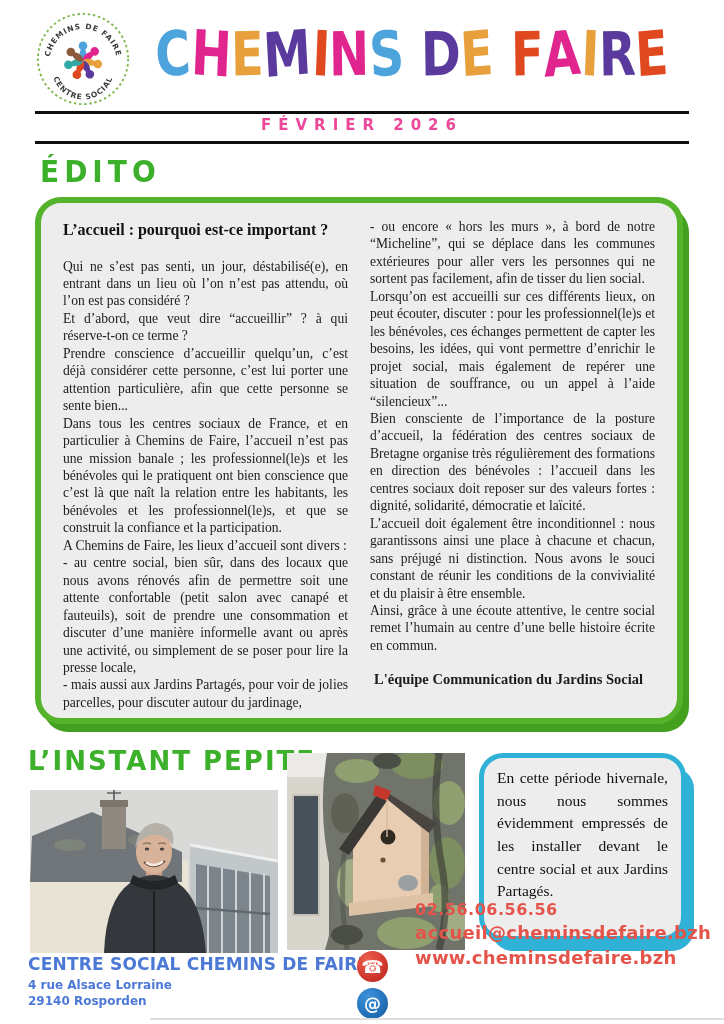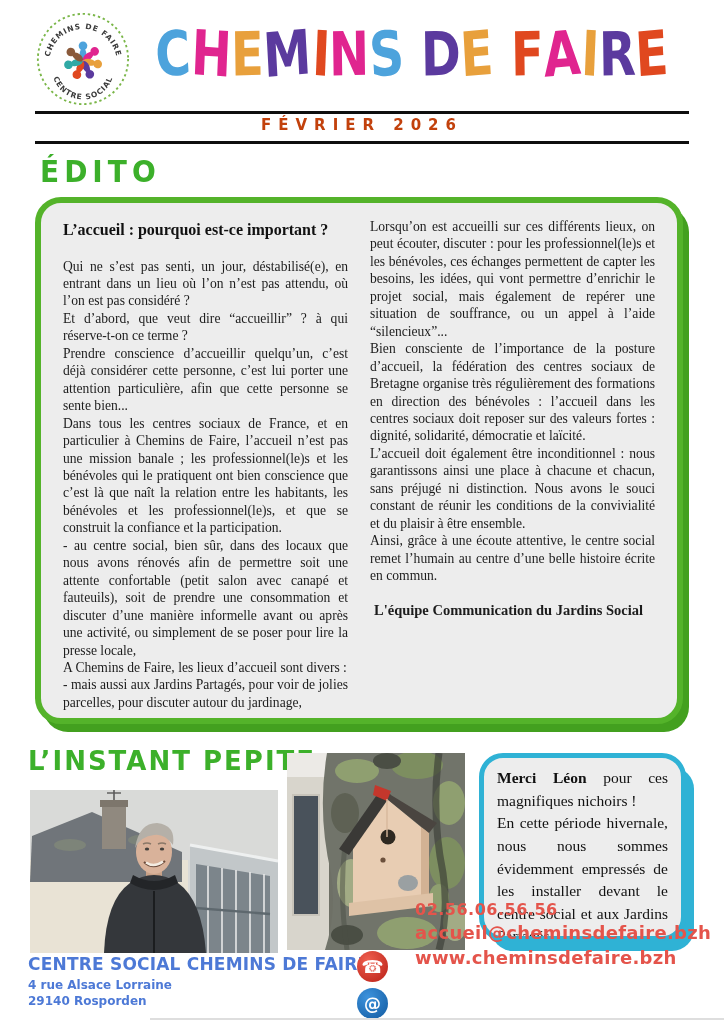--- a/index.html
+++ b/index.html
@@ -13,21 +13,21 @@
   .tl{display:inline-block;transform-origin:50% 60%;letter-spacing:0;}
   .tl.sp{width:17px;}
   .tl:nth-child(3n+1){transform:scaleY(1.28) rotate(-4deg);}
   .tl:nth-child(3n+2){transform:scaleY(1.30) rotate(3deg);}
   .tl:nth-child(3n){transform:scaleY(1.26) rotate(-1deg);}
 
   .rule{position:absolute;left:35px;width:654px;height:3px;background:#0e0e0e;}
   .rule-top{top:111px;}
   .rule-bot{top:141px;}
   .issue{position:absolute;left:0;top:116px;width:100%;text-align:center;
-         font-size:15px;font-weight:bold;letter-spacing:7px;color:#c2410c;}
+         font-size:15px;font-weight:bold;letter-spacing:7px;color:#ec4899;}
 
   
   .edito-heading{position:absolute;left:40px;top:156px;font-size:28px;font-weight:900;
                  letter-spacing:5px;color:#3cb02a;transform:scaleY(1.05);}
   .edito-box{position:absolute;left:35px;top:197px;width:648px;height:527px;box-sizing:border-box;
              border:6px solid #54b32a;border-radius:26px;background:#ededed;
              box-shadow:7px 9px 0 -1px #43a01f;
              padding:15px 22px 8px 22px;display:flex;gap:22px;}
   .col{flex:1;font-family:"Liberation Serif","DejaVu Serif",serif;font-size:13.6px;
        line-height:1.285;color:#1c1c1c;text-align:justify;overflow:hidden;}
@@ -124,25 +124,26 @@
 
   <div class="edito-heading">ÉDITO</div>
 
   <div class="edito-box">
     <div class="col">
       <h3 class="article-title">L’accueil : pourquoi est-ce important ?</h3>
       <p>Qui ne s’est pas senti, un jour, déstabilisé(e), en entrant dans un lieu où l’on n’est pas attendu, où l’on est pas considéré ?</p>
       <p>Et d’abord, que veut dire “accueillir” ? à qui réserve-t-on ce terme ?</p>
       <p>Prendre conscience d’accueillir quelqu’un, c’est déjà considérer cette personne, c’est lui porter une attention particulière, afin que cette personne se sente bien...</p>
       <p>Dans tous les centres sociaux de France, et en particulier à Chemins de Faire, l’accueil n’est pas une mission banale ; les professionnel(le)s et les bénévoles qui le pratiquent ont bien conscience que c’est là que naît la relation entre les habitants, les bénévoles et les professionnel(le)s, et que se construit la confiance et la participation.</p>
+      <p>A Chemins de Faire, les lieux d’accueil sont divers :</p>
       <p>- au centre social, bien sûr, dans des locaux que nous avons rénovés afin de permettre soit une attente confortable (petit salon avec canapé et fauteuils), soit de prendre une consommation et discuter d’une manière informelle avant ou après une activité, ou simplement de se poser pour lire la presse locale,</p>
-      <p>A Chemins de Faire, les lieux d’accueil sont divers :</p>
       <p>- mais aussi aux Jardins Partagés, pour voir de jolies parcelles, pour discuter autour du jardinage,</p>
     </div>
     <div class="col">
+      <p>- ou encore « hors les murs », à bord de notre “Micheline”, qui se déplace dans les communes extérieures pour aller vers les personnes qui ne sortent pas facilement, afin de tisser du lien social.</p>
       <p>Lorsqu’on est accueilli sur ces différents lieux, on peut écouter, discuter : pour les professionnel(le)s et les bénévoles, ces échanges permettent de capter les besoins, les idées, qui vont permettre d’enrichir le projet social, mais également de repérer une situation de souffrance, ou un appel à l’aide “silencieux”...</p>
       <p>Bien consciente de l’importance de la posture d’accueil, la fédération des centres sociaux de Bretagne organise très régulièrement des formations en direction des bénévoles : l’accueil dans les centres sociaux doit reposer sur des valeurs fortes : dignité, solidarité, démocratie et laïcité.</p>
       <p>L’accueil doit également être inconditionnel : nous garantissons ainsi une place à chacune et chacun, sans préjugé ni distinction. Nous avons le souci constant de réunir les conditions de la convivialité et du plaisir à être ensemble.</p>
       <p>Ainsi, grâce à une écoute attentive, le centre social remet l’humain au centre d’une belle histoire écrite en commun.</p>
       <p class="signature">L'équipe Communication du Jardins Social</p>
     </div>
   </div>
 
   <div class="pepite-heading">L’INSTANT PEPITE</div>
 
@@ -212,21 +213,20 @@
       <polygon points="88,32 104,38 100,48 86,42" fill="#c4372c"></polygon>
       <circle cx="101" cy="84" r="7.5" fill="#2e2921"></circle>
       <circle cx="96" cy="107" r="2.6" fill="#6b503c"></circle>
       <ellipse cx="121" cy="130" rx="10" ry="8" fill="#9aa0a2"></ellipse>
       <polygon points="62,150 146,140 146,153 62,163" fill="#dec2a6"></polygon>
       <line x1="100" y1="46" x2="100" y2="84" stroke="#d7b89c" stroke-width="1.4"></line>
     </svg>
   </div>
 
   <div class="pepite-box">
-    <p><strong>Merci Léon</strong><span> pour ces magnifiques nichoirs !</span></p>
     <p>En cette période hivernale, nous nous sommes évidemment empressés de les installer devant le centre social et aux Jardins Partagés.</p>
   </div>
 
   <div class="footer-org">
     <div class="org-name">CENTRE SOCIAL CHEMINS DE FAIRE</div>
     <div class="org-addr">4 rue Alsace Lorraine</div>
     <div class="org-addr">29140 Rosporden</div>
   </div>
 
   <div class="cicon phone-icon">☎</div>

